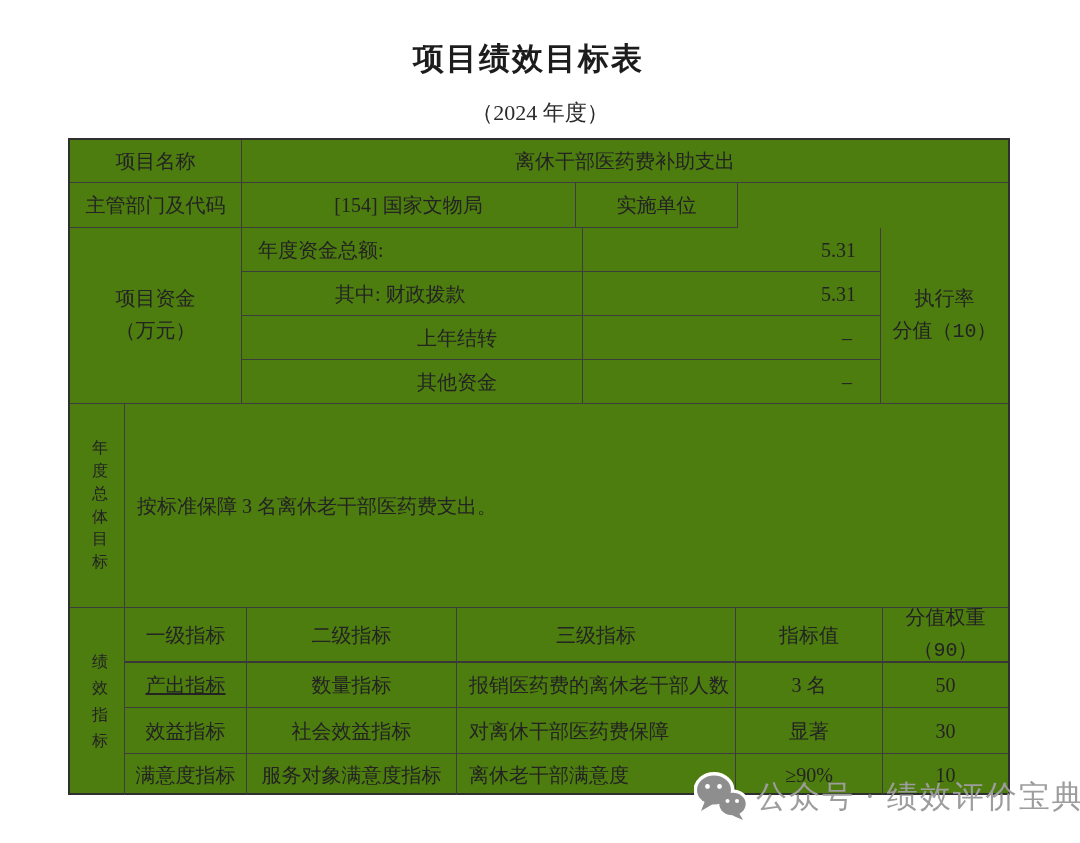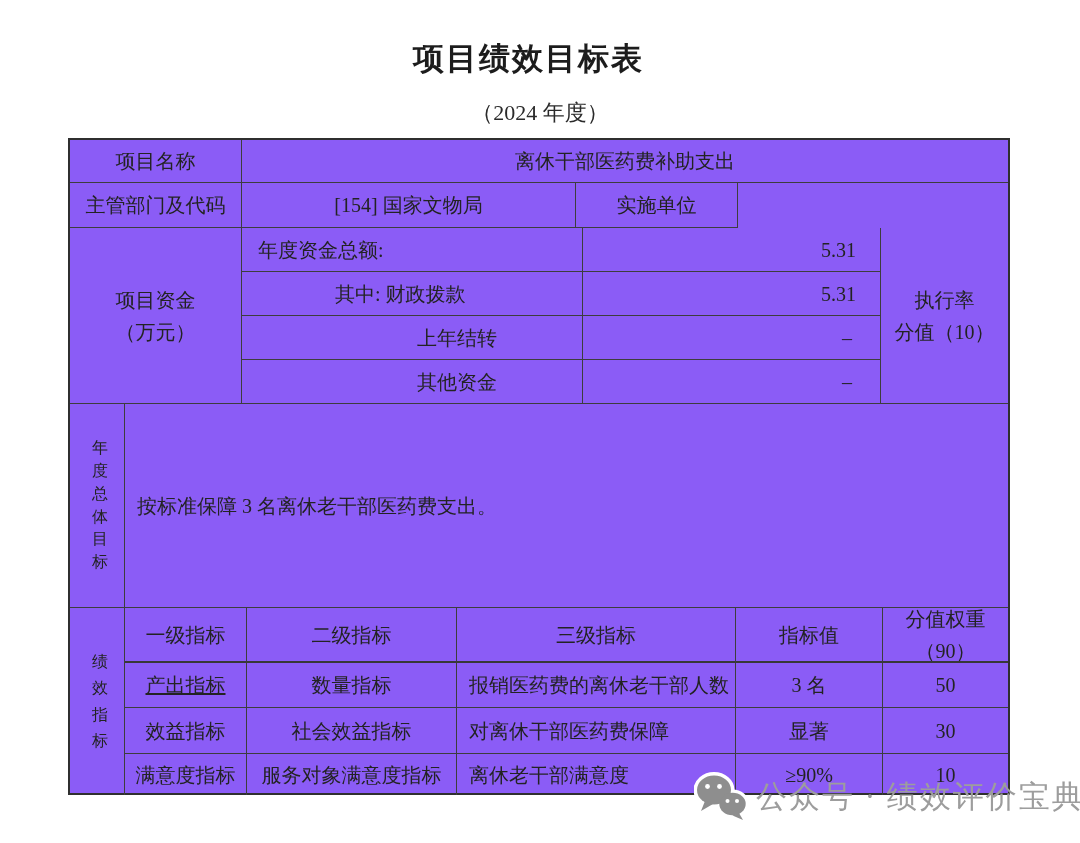--- a/index.html
+++ b/index.html
@@ -19,21 +19,21 @@
   }
   .doc-subtitle {
     position: absolute; top: 98px; left: 0; width: 1080px;
     text-align: center;
     font-size: 22px; color: #2a2a2a;
   }
   .perf-table {
     position: absolute; left: 68px; top: 138px;
     width: 942px; height: 657px;
     border: 2px solid #2f2f2f;
-    background: #8b5cf6;
+    background: #4d7c0f;
   }
   .sec { display: grid; }
   .sec-a { grid-template-columns: 172px 766px; grid-template-rows: 43px; }
   .sec-b { grid-template-columns: 172px 334px 162px 270px; grid-template-rows: 45px; }
   .sec-c { grid-template-columns: 172px 341px 298px 127px; grid-template-rows: repeat(4, 44px); }
   .sec-d { grid-template-columns: 55px 883px; grid-template-rows: 204px; }
   .sec-e { grid-template-columns: 55px 122px 210px 279px 147px 125px; grid-template-rows: 55px 45px 46px 41px; }
   .cell {
     display: flex; align-items: center; justify-content: center;
     font-size: 20px; line-height: 1.3; text-align: center;
@@ -42,21 +42,21 @@
   .br { border-right: 1px solid #3d3d3d; }
   .bb { border-bottom: 1px solid #3d3d3d; }
   .bb2 { border-bottom: 2px solid #383838; }
   .left { justify-content: flex-start; text-align: left; padding-left: 12px; }
   .fund-label { justify-content: flex-start; text-align: left; }
   .ind-0 { padding-left: 16px; }
   .ind-1 { padding-left: 93px; }
   .ind-2 { padding-left: 175px; }
   .fund-value { justify-content: flex-end; text-align: right; padding-right: 24px; }
   .pad-dash { padding-right: 28px; }
-  .two-line { flex-direction: column; }
+  .two-line { flex-direction: column; font-family: Liberation Mono, monospace; }
   .two-line span { display: block; line-height: 1.6; }
   .span-rows { grid-row: 1 / 5; grid-column: 1; }
   .span-rows-last { grid-row: 1 / 5; grid-column: 4; }
   .vstack {
     width: 22px; word-break: break-all; text-align: right;
     line-height: 1.42; font-size: 16px;
   }
   .vstack.loose { line-height: 1.65; }
   .watermark {
     position: absolute; left: 694px; top: 772px;

